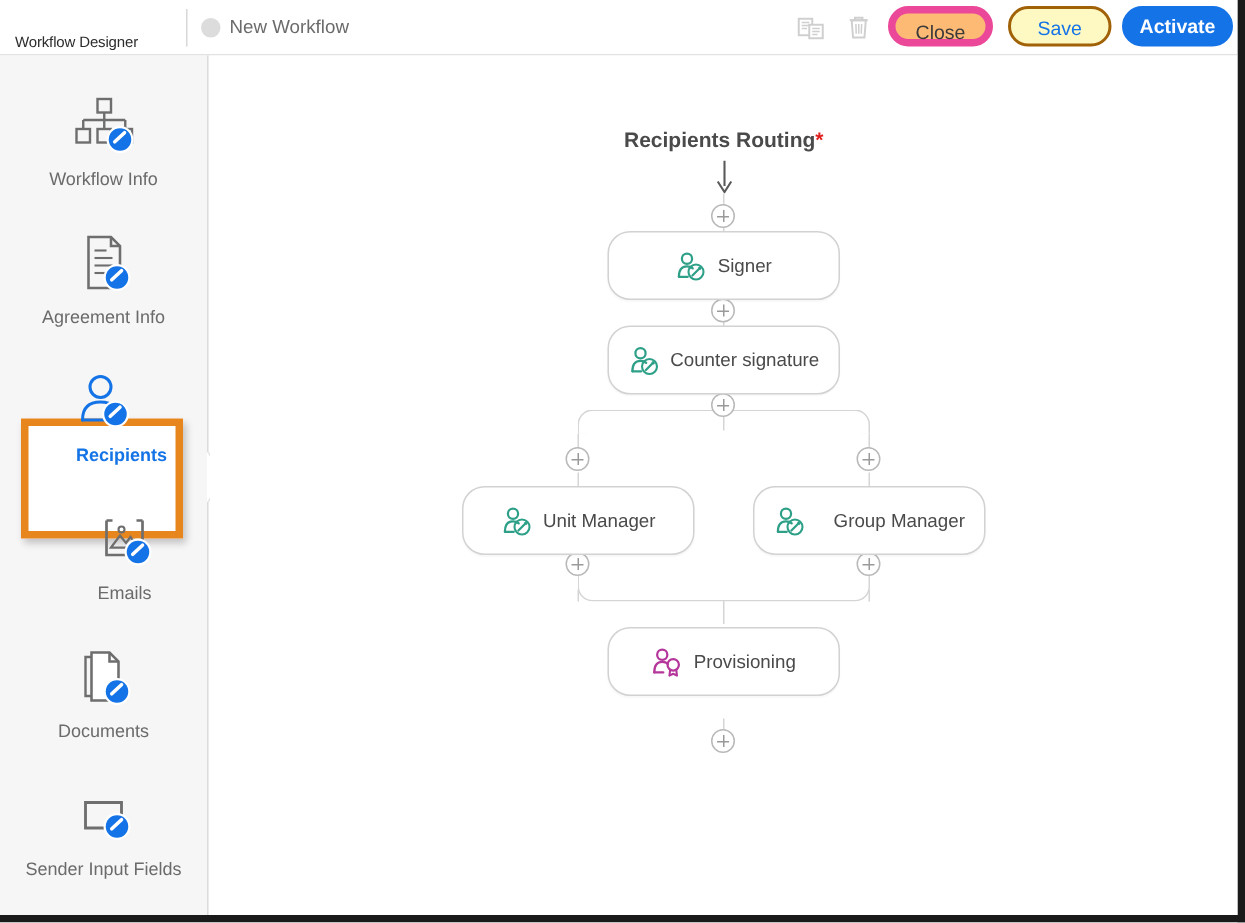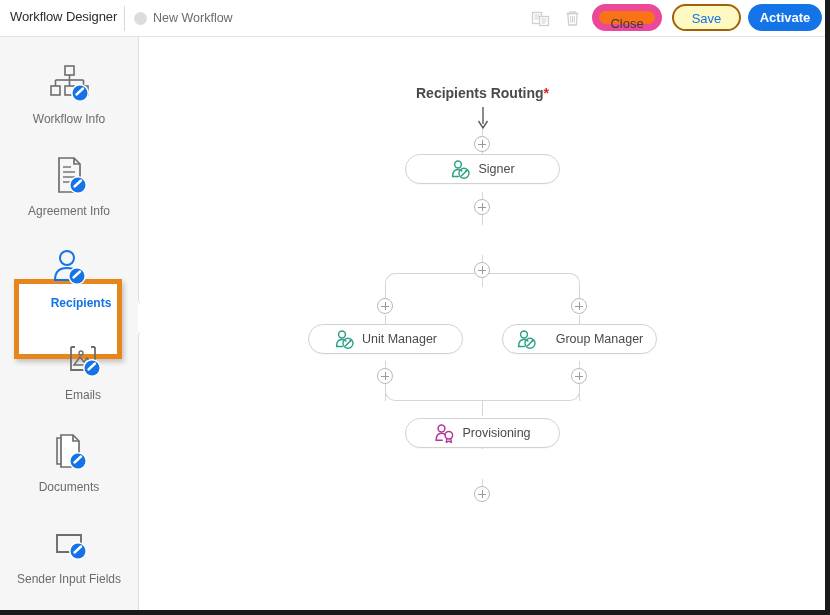--- a/index.html
+++ b/index.html
@@ -40,22 +40,22 @@
     left: 0; top: 0;
     width: 825px;
     height: 37px;
     background: #ffffff;
     border-bottom: 1px solid #e2e2e2;
     box-sizing: border-box;
   }
   #wf-title {
     position: absolute;
     left: 10px;
-    top: 9px;
-    font-size: 13px;
+    top: 23px;
+    font-size: 10px;
     color: #2c2c2c;
     letter-spacing: -0.1px;
     white-space: nowrap;
   }
   #hdr-divider {
     position: absolute;
     left: 124px;
     top: 6px;
     width: 1px;
     height: 25px;
@@ -97,23 +97,23 @@
     box-sizing: border-box;
     font-size: 13px;
     line-height: 25px;
     text-align: center;
     cursor: pointer;
     white-space: nowrap;
   }
   #close-btn {
     left: 592px;
     width: 70px;
-    border: 7px solid #ec4899;
+    border: 5px solid #ec4899;
     color: #3a3a3a;
-    background: #f97316;
+    background: #fdba74;
   }
   #save-btn {
     left: 672px;
     width: 69px;
     border: 2px solid #a16207;
     color: #1473e6;
     background: #fef9c3;
   }
   #activate-btn {
     left: 748px;
@@ -260,21 +260,21 @@
     width: 8px; height: 1px;
   }
   .plus-node::after {
     left: 6.5px; top: 3px;
     width: 1px; height: 8px;
   }
 
   
   .step-node {
     position: absolute;
-    height: 30px;
+    height: 46px;
     border: 1px solid #d2d2d2;
     border-radius: 15px;
     background: #ffffff;
     box-sizing: border-box;
     display: flex;
     align-items: center;
     justify-content: center;
     cursor: pointer;
     z-index: 4;
     box-shadow: 0 1px 1px rgba(0,0,0,0.03);
@@ -492,20 +492,33 @@
           <path d="M2.6 17.5 C2.6 12.2 5 10.5 8 10.5 C9.6 10.5 10.9 11 11.8 11.9" fill="none" stroke="#2ea088" stroke-width="1.5" stroke-linecap="round"></path>
           <path d="M2.6 17.5 L8.5 17.5" fill="none" stroke="#2ea088" stroke-width="1.5" stroke-linecap="round"></path>
           <circle cx="14" cy="14.3" r="5" fill="none" stroke="#2ea088" stroke-width="1.4"></circle>
           <path d="M11.6 16.7 L16.6 11.7" stroke="#2ea088" stroke-width="1.5" stroke-linecap="round"></path>
           <path d="M16.2 10.6 L17.7 12.1 L16.7 13.1 L15.2 11.6 Z" fill="#2ea088"></path>
         </svg>
       </span>
       <span class="step-label">Signer</span>
     </div>
 
+    <div class="step-node" style="left:265px; top:180px; width:155px;">
+      <span class="step-icon">
+        <svg width="21" height="21" viewBox="0 0 21 21">
+          <circle cx="8" cy="5.5" r="3.4" fill="none" stroke="#2ea088" stroke-width="1.5"></circle>
+          <path d="M2.6 17.5 C2.6 12.2 5 10.5 8 10.5 C9.6 10.5 10.9 11 11.8 11.9" fill="none" stroke="#2ea088" stroke-width="1.5" stroke-linecap="round"></path>
+          <path d="M2.6 17.5 L8.5 17.5" fill="none" stroke="#2ea088" stroke-width="1.5" stroke-linecap="round"></path>
+          <circle cx="14" cy="14.3" r="5" fill="none" stroke="#2ea088" stroke-width="1.4"></circle>
+          <path d="M11.6 16.7 L16.6 11.7" stroke="#2ea088" stroke-width="1.5" stroke-linecap="round"></path>
+          <path d="M16.2 10.6 L17.7 12.1 L16.7 13.1 L15.2 11.6 Z" fill="#2ea088"></path>
+        </svg>
+      </span>
+      <span class="step-label">Counter signature</span>
+    </div>
 
     <div class="step-node" style="left:168px; top:287px; width:155px;">
       <span class="step-icon">
         <svg width="21" height="21" viewBox="0 0 21 21">
           <circle cx="8" cy="5.5" r="3.4" fill="none" stroke="#2ea088" stroke-width="1.5"></circle>
           <path d="M2.6 17.5 C2.6 12.2 5 10.5 8 10.5 C9.6 10.5 10.9 11 11.8 11.9" fill="none" stroke="#2ea088" stroke-width="1.5" stroke-linecap="round"></path>
           <path d="M2.6 17.5 L8.5 17.5" fill="none" stroke="#2ea088" stroke-width="1.5" stroke-linecap="round"></path>
           <circle cx="14" cy="14.3" r="5" fill="none" stroke="#2ea088" stroke-width="1.4"></circle>
           <path d="M11.6 16.7 L16.6 11.7" stroke="#2ea088" stroke-width="1.5" stroke-linecap="round"></path>
           <path d="M16.2 10.6 L17.7 12.1 L16.7 13.1 L15.2 11.6 Z" fill="#2ea088"></path>

